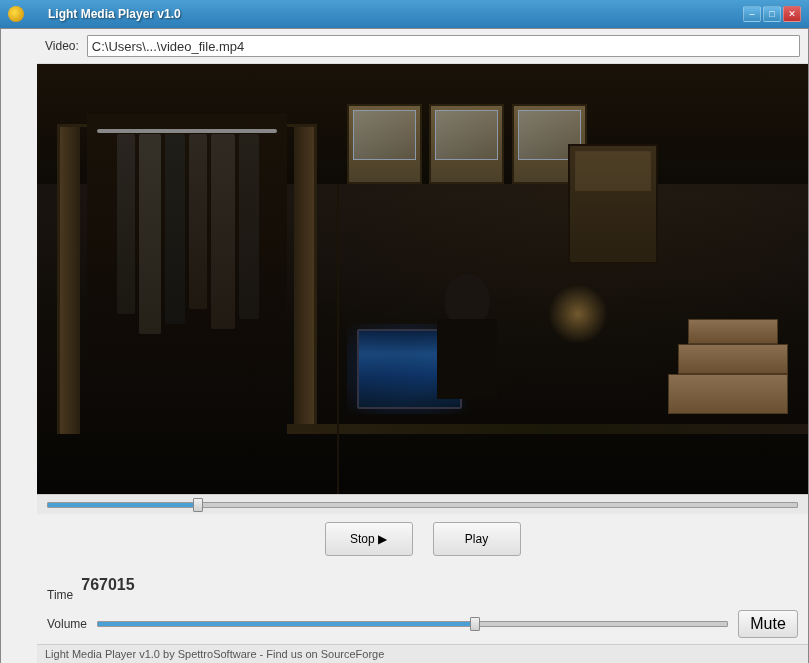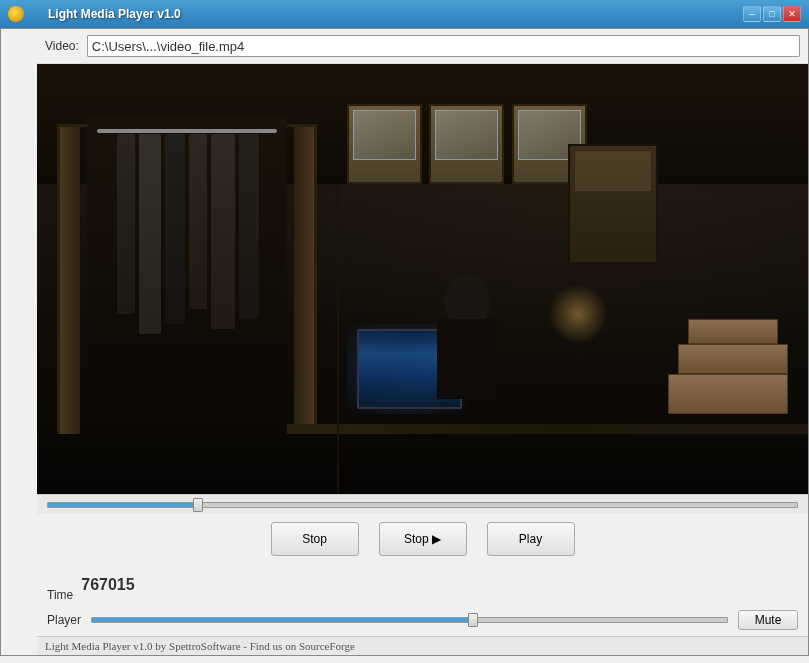--- a/index.html
+++ b/index.html
@@ -403,36 +403,35 @@
       transform: translate(-50%, -50%);
       width: 10px;
       height: 14px;
       background: linear-gradient(to bottom, #f0f0f0, #d0d0d0);
       border: 1px solid #888;
       border-radius: 1px;
       cursor: pointer;
     }
     .mute-btn {
       min-width: 60px;
-      height: 20px;
+      height: 28px;
       background: linear-gradient(to bottom, #f8f8f8, #e0e0e0);
       border: 1px solid #aaa;
       border-radius: 3px;
-      font-size: 12px;
+      font-size: 16px;
       cursor: pointer;
     }
 
     
     .footer {
       padding: 3px 8px;
       background: #e8e8e8;
       border-top: 1px solid #ccc;
       font-size: 11px;
       color: #555;
-      font-family: Liberation Serif, serif;
     }
   </style>
 </head>
 <body>
 
 <div class="title-bar">
   <div class="title-bar-icon"></div>
   <span class="title-bar-text">Light Media Player v1.0</span>
   <div class="title-bar-controls">
     <button class="title-btn">–</button>
@@ -520,32 +519,31 @@
   </div>
 
   <div class="progress-bar-area">
     <div class="progress-track">
       <div class="progress-fill"></div>
       <div class="progress-thumb"></div>
     </div>
   </div>
 
   <div class="controls-area">
-    <button class="ctrl-btn">Stop</button>
     <button class="ctrl-btn">Stop ▶</button>
     <button class="ctrl-btn">Play</button>
   </div>
 
   <div class="status-bar">
     <span class="time-label">Time</span>
     <span class="time-value">767015</span>
   </div>
 
   <div class="volume-area">
-    <span class="volume-label">Player</span>
+    <span class="volume-label">Volume</span>
     <div class="volume-track">
       <div class="volume-fill"></div>
       <div class="volume-thumb"></div>
     </div>
     <button class="mute-btn">Mute</button>
   </div>
 
   <div class="footer">
     <span>Light Media Player v1.0 by SpettroSoftware - Find us on SourceForge</span>
   </div>

